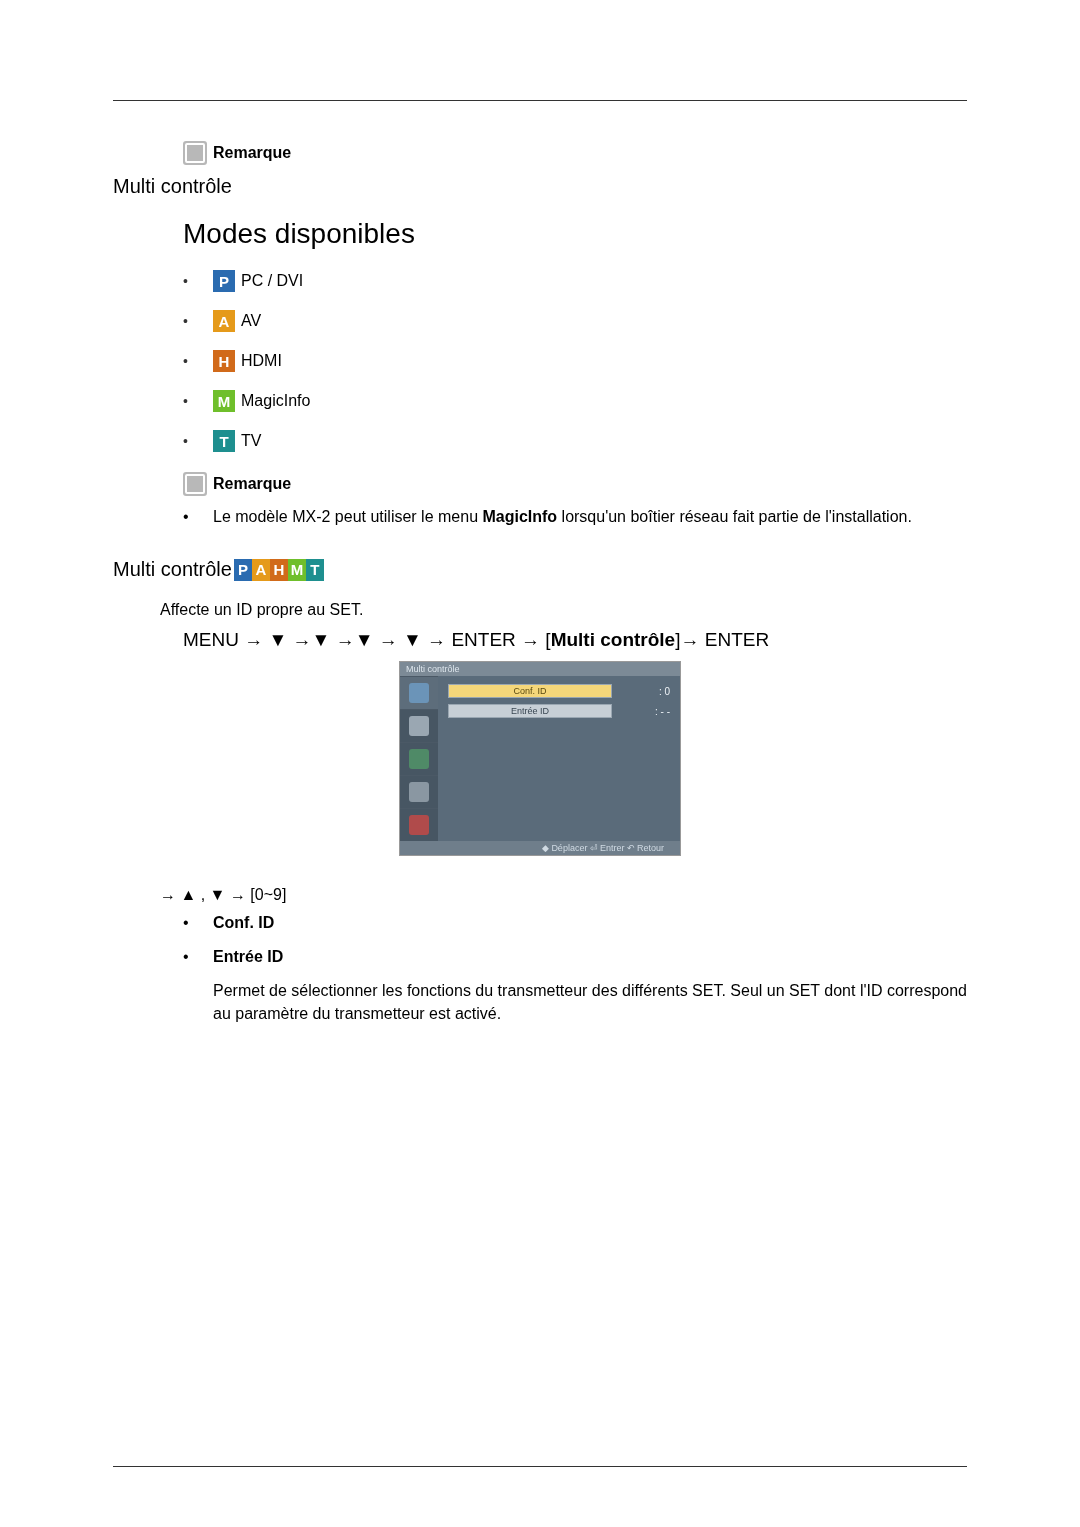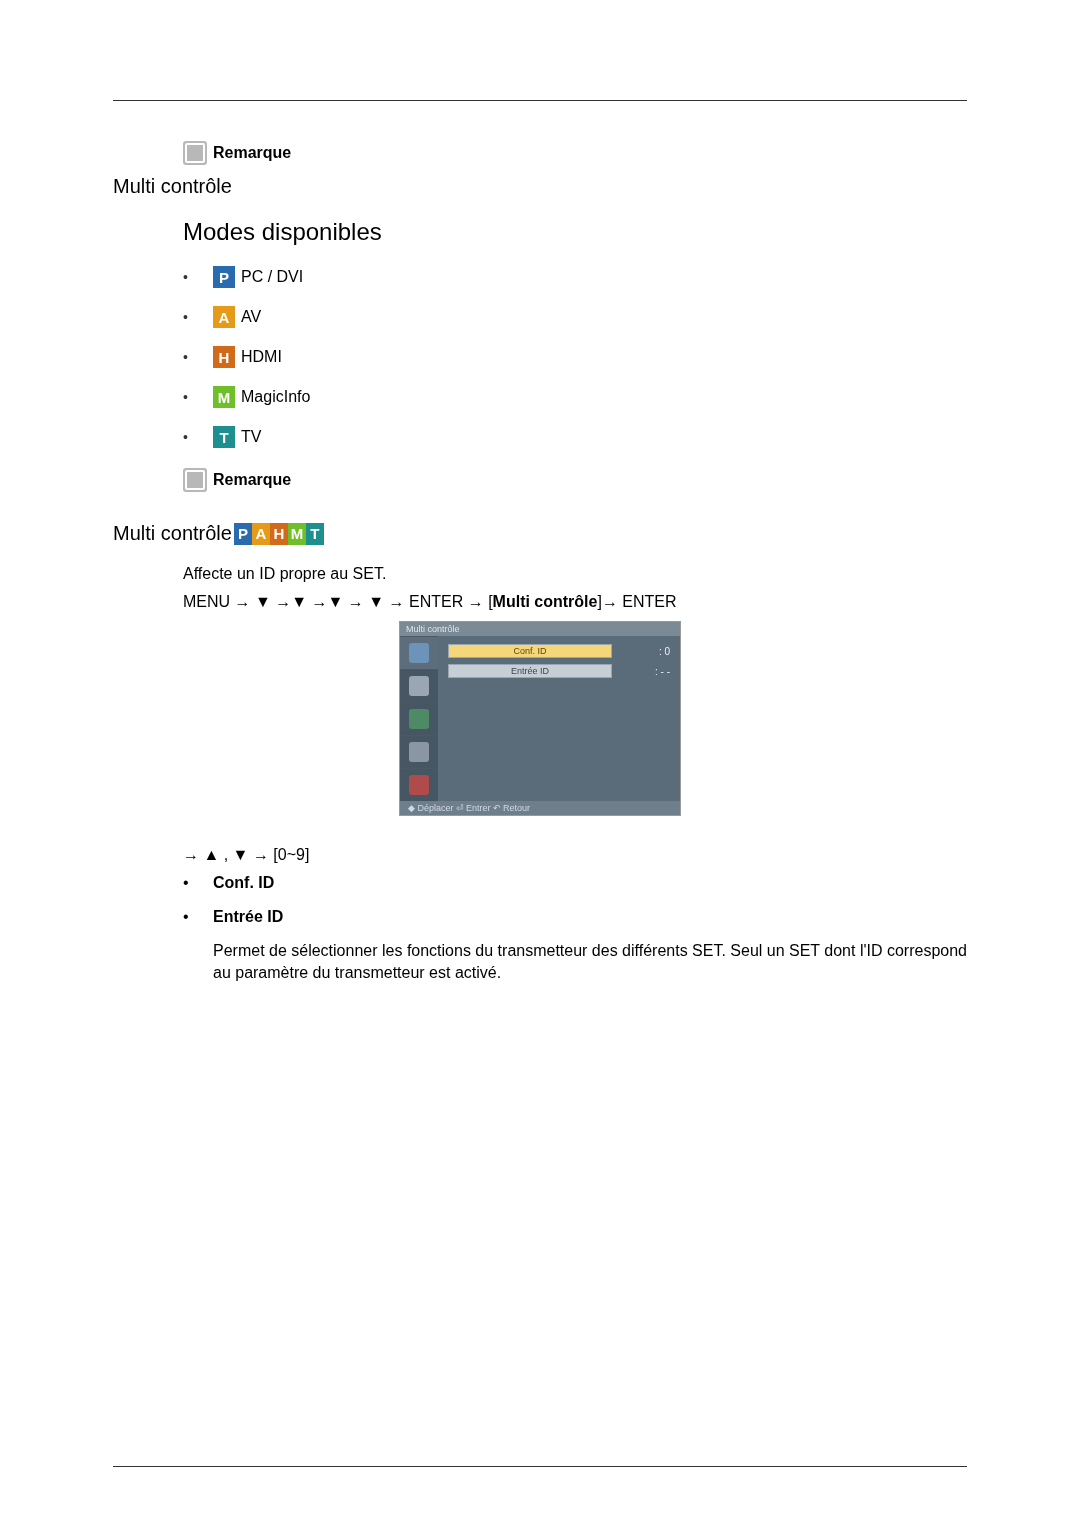--- a/index.html
+++ b/index.html
@@ -64,21 +64,21 @@
     line-height: 1.4;
     margin-bottom: 30px;
   }
   .h2 {
     font-size: 20px;
     font-weight: normal;
     color: #000;
     margin: 10px 0 20px 0;
   }
   .h3 {
-    font-size: 24px;
+    font-size: 28px;
     font-weight: normal;
     margin-left: 70px;
     margin-bottom: 20px;
   }
   .mode-list {
     list-style: none;
     margin: 0 0 20px 70px;
     padding: 0;
   }
   .mode-list > li {
@@ -140,21 +140,21 @@
     display: inline-flex;
   }
   .icon-strip .mode-icon {
     width: 18px;
     height: 22px;
     margin-right: 0;
   }
   .nav-path {
     margin-left: 70px;
     margin-bottom: 10px;
-    font-size: 16px;
+    font-size: 19px;
   }
   .osd-screenshot {
     display: block;
     margin: 0 auto 30px auto;
     width: 280px;
     border: 1px solid #999;
     background: #5a6b7a;
     font-family: Verdana, sans-serif;
     font-size: 10px;
     color: #d0dae3;
@@ -205,26 +205,26 @@
     color: #5a4a10;
   }
   .osd-val {
     width: 50px;
     text-align: right;
     padding-left: 8px;
     color: #eef3f7;
   }
   .osd-footer {
     background: #6f7e8b;
-    text-align: left;
-    padding: 2px 8px;
+    text-align: right;
+    padding: 2px 16px;
     font-size: 9px;
   }
   .subsection {
-    margin-left: 70px;
+    margin-left: 47px;
     margin-bottom: 10px;
   }
   .def-list {
     list-style: none;
     margin: 0 0 0 70px;
     padding: 0;
   }
   .def-list > li {
     position: relative;
     padding-left: 30px;
@@ -285,20 +285,21 @@
       </li>
     </ul>
 
   <div class="note-block">
     <div class="note-header">
       <span class="note-icon"></span>
       <span class="note-label">Remarque</span>
     </div>
   </div>
   <ul class="note-list">
+    <li>Le modèle MX-2 peut utiliser le menu <b>MagicInfo</b> lorsqu'un boîtier réseau fait partie de l'installation.</li>
   </ul>
 
   <div class="title-with-icons">
     <span class="h2">Multi contrôle</span>
     <span class="icon-strip" id="icon-strip">
         <span class="mode-icon p">P</span>
         <span class="mode-icon a">A</span>
         <span class="mode-icon h">H</span>
         <span class="mode-icon m">M</span>
         <span class="mode-icon t">T</span>

